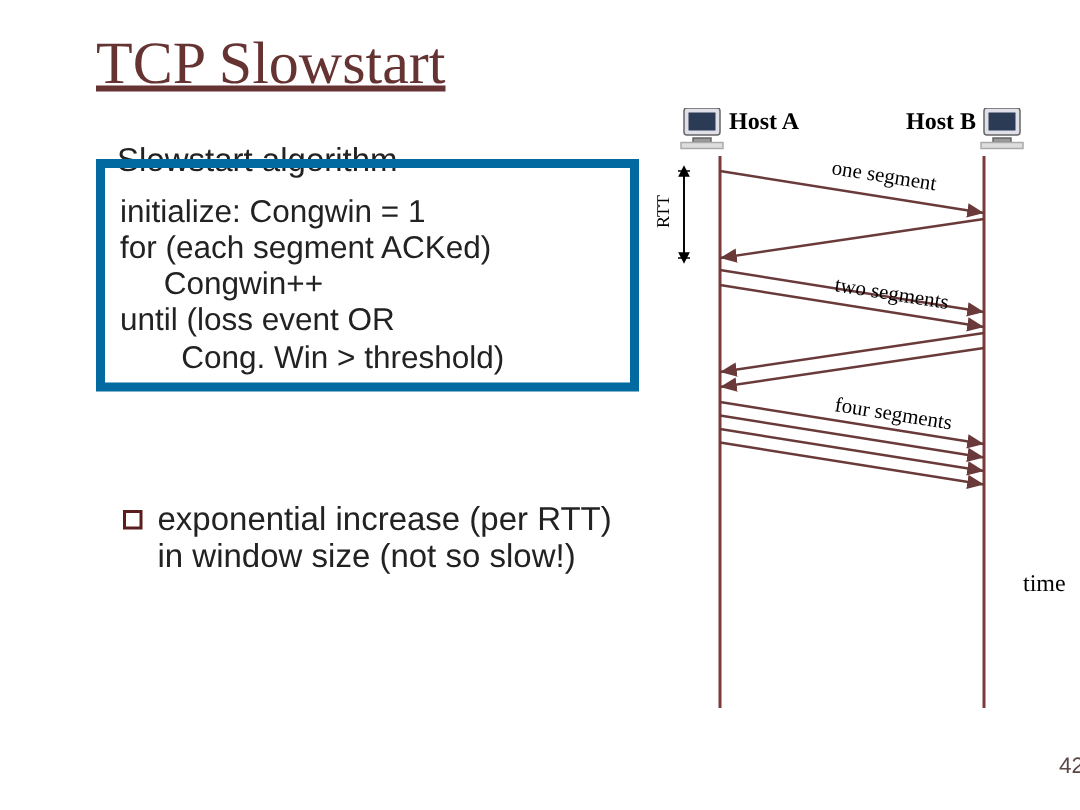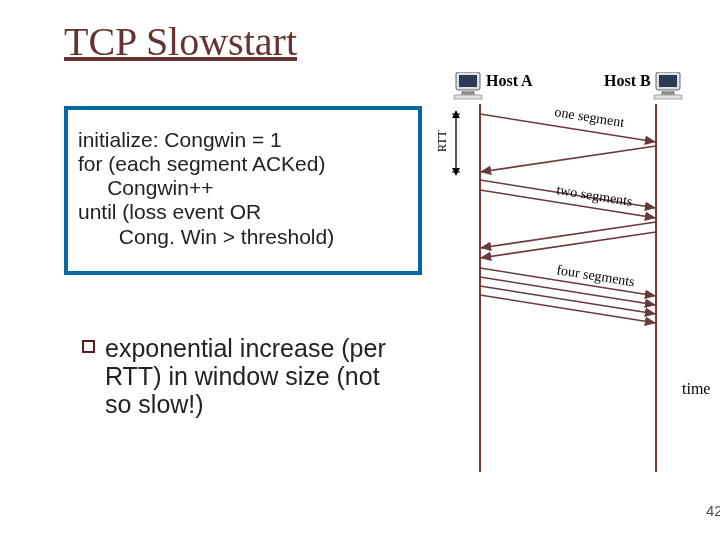--- a/index.html
+++ b/index.html
@@ -24,22 +24,22 @@
     font-size: 40px;
     color: #663333;
     text-decoration: underline;
     font-weight: normal;
   }
   .algo-box {
     position: absolute;
     left: 40px;
     top: 106px;
     width: 330px;
-    border: 4px solid #0369a1;
-    padding: 18px 10px 22px 10px;
+    border: 6px solid #0369a1;
+    padding: 18px 10px 4px 10px;
   }
   .algo-legend {
     position: absolute;
     left: 48px;
     top: 94px;
     background: #fff;
     padding: 0 6px;
     font-family: "Comic Sans MS", "Comic Sans", cursive, sans-serif;
     font-size: 22px;
     color: #222;
@@ -65,21 +65,21 @@
   .bullets .sq {
     width: 9px;
     height: 9px;
     border: 2px solid #5a1e1e;
     margin-top: 6px;
     flex: 0 0 auto;
     background: #fff;
   }
   .bullets .txt {
     font-family: Arial, Helvetica, sans-serif;
-    font-size: 25px;
+    font-size: 22px;
     color: #222;
     margin-left: 10px;
     line-height: 1.12;
   }
   
   .diagram {
     position: absolute;
     left: 400px;
     top: 72px;
     width: 300px;
@@ -124,20 +124,21 @@
     color: #5b4848;
   }
 </style>
 </head>
 <body>
 
 <div class="slide">
 
   <div class="title">TCP Slowstart</div>
 
+  <div class="algo-legend">Slowstart algorithm</div>
   <div class="algo-box">
     <div class="algo-body">initialize: Congwin = 1
 for (each segment ACKed)
      Congwin++
 until (loss event OR
        Cong. Win &gt; threshold)</div>
   </div>
 
   <div class="bullets">
     <div class="item">

